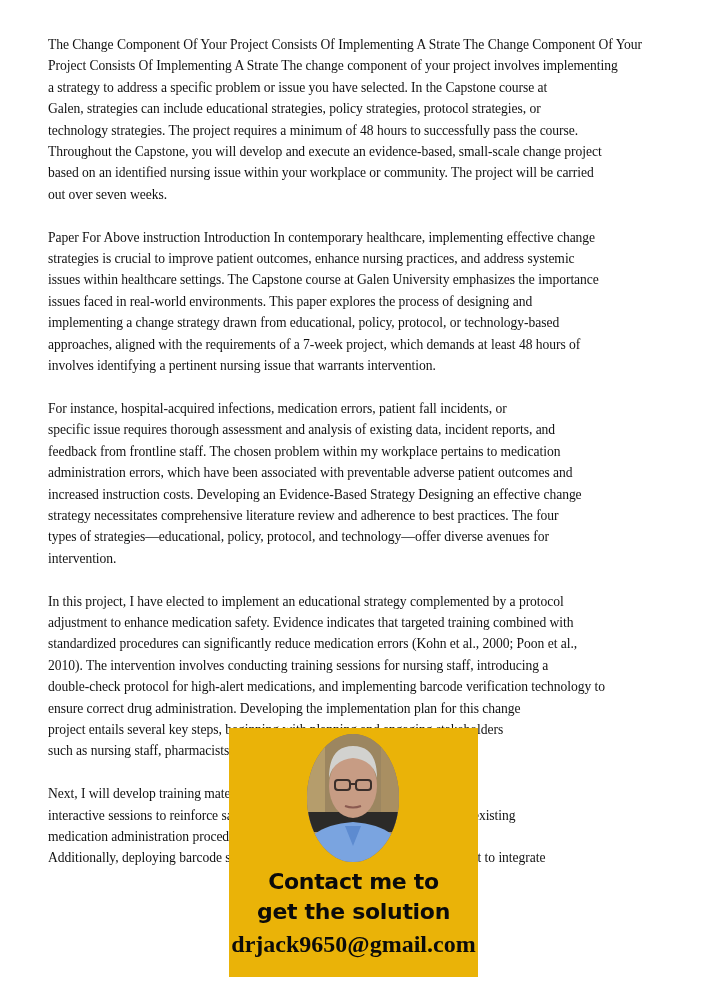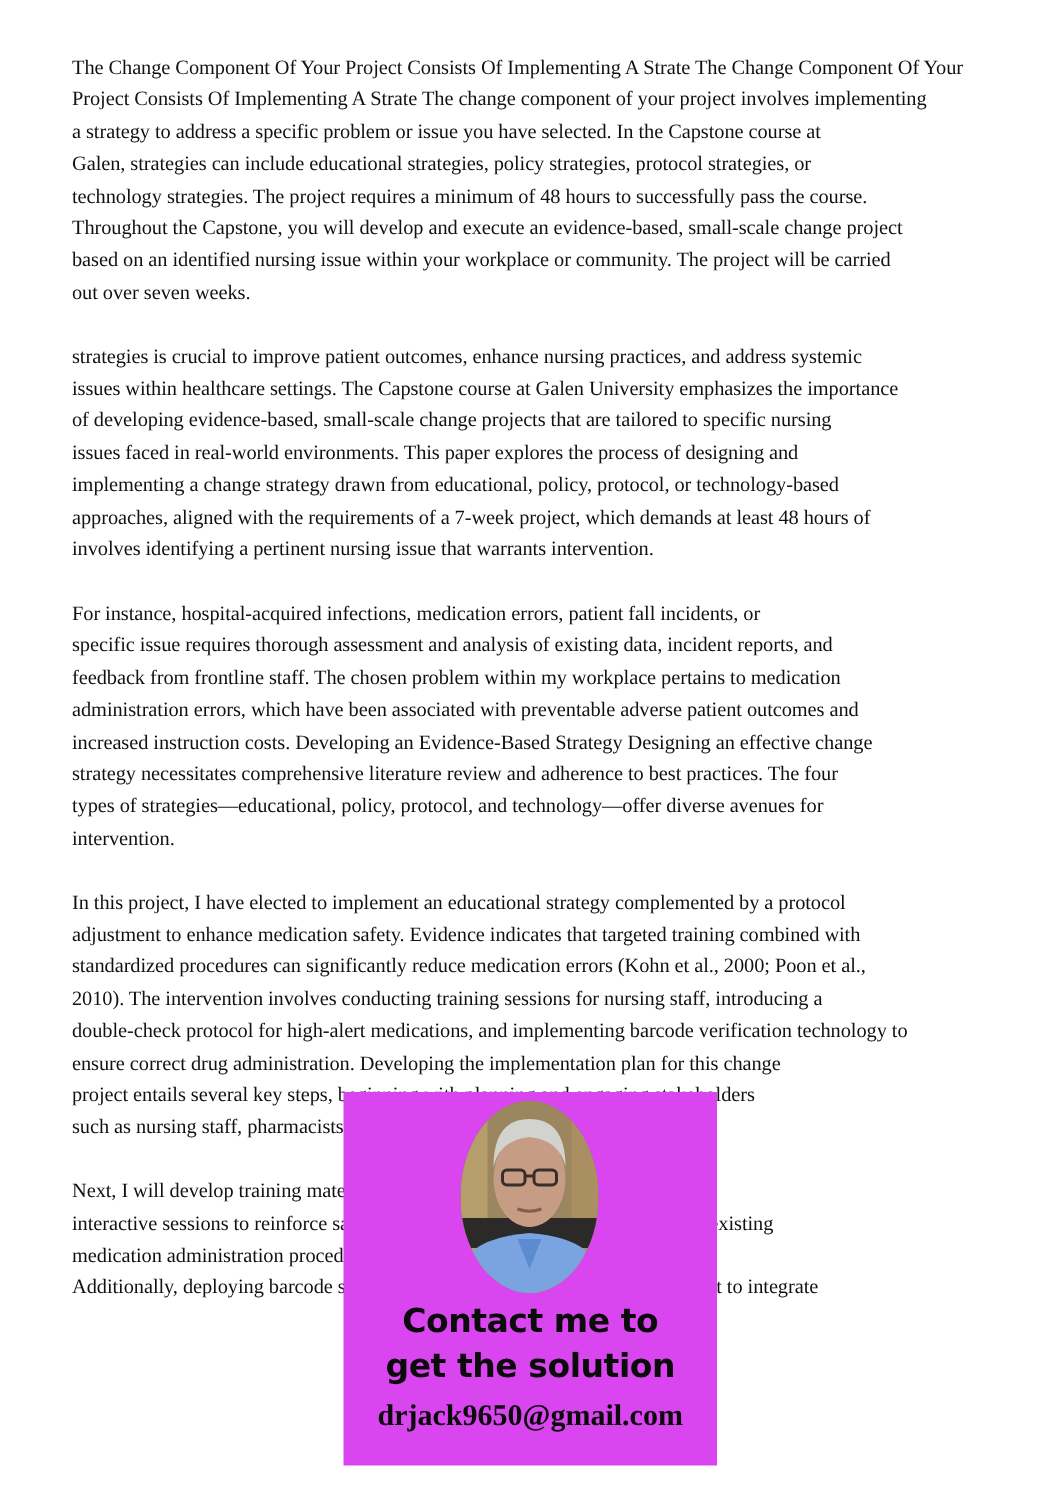--- a/index.html
+++ b/index.html
@@ -30,21 +30,21 @@
     .line {
       display: block;
       white-space: nowrap;
     }
     .overlay {
       position: absolute;
       left: 229px;
       top: 728px;
       width: 249px;
       height: 249px;
-      background: #d946ef;
+      background: #eab308;
       text-align: center;
     }
     .portrait {
       position: absolute;
       left: 78px;
       top: 6px;
       width: 92px;
       height: 128px;
       border-radius: 50%;
       overflow: hidden;
@@ -64,43 +64,43 @@
     }
     .cta-1 { top: 139px; }
     .cta-2 { top: 169px; }
     .email {
       position: absolute;
       left: 0;
       top: 203px;
       width: 249px;
       font-family: "Liberation Serif", "DejaVu Serif", serif;
       font-weight: bold;
-      font-size: 20px;
+      font-size: 24px;
       line-height: 26px;
       color: #0b0b0b;
     }
   </style>
 </head>
 <body>
 
 <div class="page">
   <p class="para">
     <span class="line">The Change Component Of Your Project Consists Of Implementing A Strate The Change Component Of Your</span>
     <span class="line">Project Consists Of Implementing A Strate The change component of your project involves implementing</span>
     <span class="line">a strategy to address a specific problem or issue you have selected. In the Capstone course at</span>
     <span class="line">Galen, strategies can include educational strategies, policy strategies, protocol strategies, or</span>
     <span class="line">technology strategies. The project requires a minimum of 48 hours to successfully pass the course.</span>
     <span class="line">Throughout the Capstone, you will develop and execute an evidence-based, small-scale change project</span>
     <span class="line">based on an identified nursing issue within your workplace or community. The project will be carried</span>
     <span class="line">out over seven weeks.</span>
   </p>
   <p class="para">
+    <span class="line">Paper For Above instruction Introduction In contemporary healthcare, implementing effective change</span>
     <span class="line">strategies is crucial to improve patient outcomes, enhance nursing practices, and address systemic</span>
     <span class="line">issues within healthcare settings. The Capstone course at Galen University emphasizes the importance</span>
-    <span class="line">of developing evidence-based, small-scale change projects that are tailored to specific nursing</span>
     <span class="line">issues faced in real-world environments. This paper explores the process of designing and</span>
     <span class="line">implementing a change strategy drawn from educational, policy, protocol, or technology-based</span>
     <span class="line">approaches, aligned with the requirements of a 7-week project, which demands at least 48 hours of</span>
     <span class="line">involves identifying a pertinent nursing issue that warrants intervention.</span>
   </p>
   <p class="para">
     <span class="line">For instance, hospital-acquired infections, medication errors, patient fall incidents, or</span>
     <span class="line">specific issue requires thorough assessment and analysis of existing data, incident reports, and</span>
     <span class="line">feedback from frontline staff. The chosen problem within my workplace pertains to medication</span>
     <span class="line">administration errors, which have been associated with preventable adverse patient outcomes and</span>

